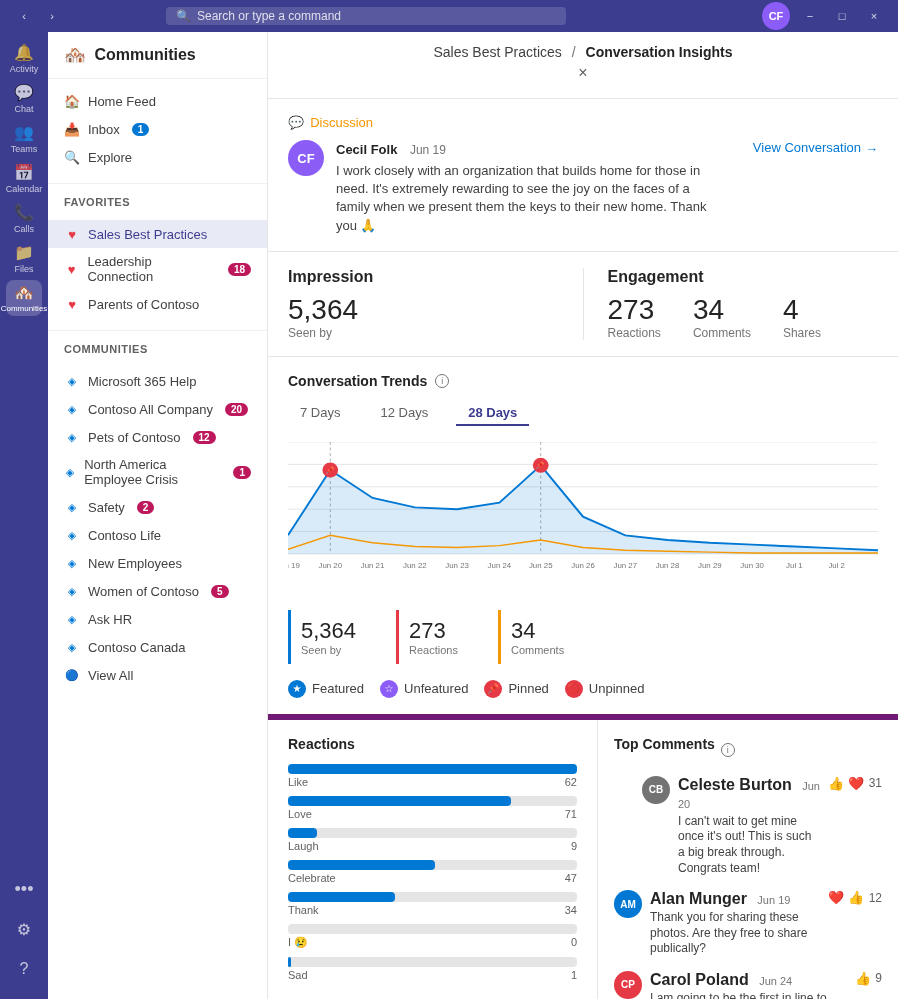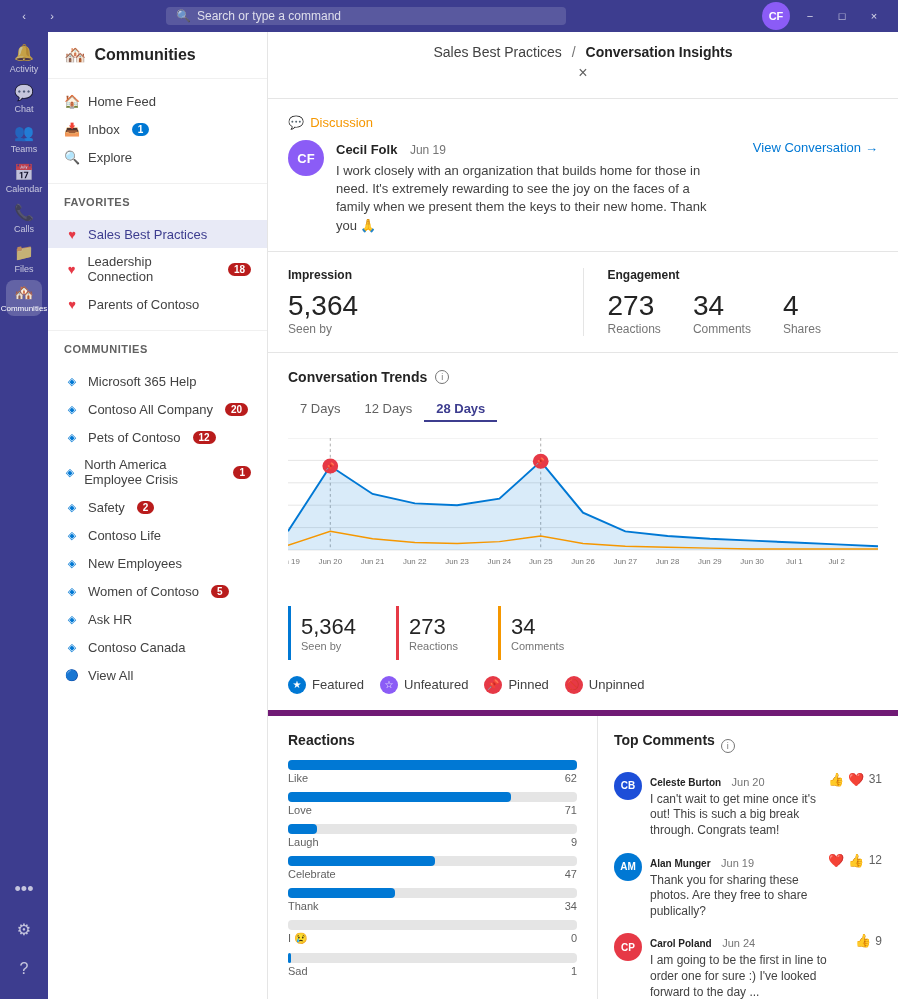--- a/index.html
+++ b/index.html
@@ -59,21 +59,21 @@
       align-items: center;
       gap: 8px;
       padding: 6px 16px;
       font-size: 13px;
       color: #424242;
       cursor: pointer;
     }
     .sidebar-section-item.active { background: #e8eaf6; color: #3d3d8f; font-weight: 500; }
     .sidebar-section-item .item-icon { width: 16px; height: 16px; display: flex; align-items: center; justify-content: center; color: #616161; font-size: 13px; }
     .sidebar-section-item.active .item-icon { color: #e63946; }
-    .badge { background: #b91c1c; color: white; border-radius: 10px; padding: 1px 6px; font-size: 10px; font-weight: 600; margin-left: 4px; }
+    .badge { background: #be185d; color: white; border-radius: 10px; padding: 1px 6px; font-size: 10px; font-weight: 600; margin-left: 4px; }
     .badge.blue { background: #0078d4; }
     .section-label { font-size: 11px; font-weight: 600; color: #616161; padding: 8px 16px 4px; text-transform: uppercase; letter-spacing: 0.5px; }
     .sidebar-divider { height: 1px; background: #f0f0f0; margin: 4px 0; }
 
     
     .top-bar {
       position: absolute;
       top: 0;
       left: 0;
       right: 0;
@@ -182,32 +182,32 @@
     }
     .stat-box {
       flex: 1;
       padding-right: 24px;
     }
     .stat-box + .stat-box {
       border-left: 1px solid #e5e5e5;
       padding-left: 24px;
       padding-right: 0;
     }
-    .stat-label { font-size: 12px; font-weight: 600; color: #242424; margin-bottom: 8px; }
+    .stat-label { font-size: 16px; font-weight: 600; color: #242424; margin-bottom: 8px; }
     .stat-value { font-size: 28px; font-weight: 300; color: #242424; }
     .stat-sub { font-size: 12px; color: #757575; }
     .stat-inline { display: flex; gap: 32px; margin-top: 4px; }
     .stat-inline-item { }
 
     
     .trends-section { padding: 16px 20px; border-bottom: 6px solid #701a75; }
     .trends-header { display: flex; align-items: center; gap: 8px; margin-bottom: 12px; }
     .trends-title { font-size: 14px; font-weight: 600; color: #242424; }
     .info-icon { width: 14px; height: 14px; border-radius: 50%; border: 1.5px solid #757575; display: inline-flex; align-items: center; justify-content: center; font-size: 9px; color: #757575; cursor: pointer; }
-    .time-tabs { display: flex; gap: 0; margin-bottom: 16px; }
+    .time-tabs { display: flex; gap: 16px; margin-bottom: 16px; }
     .time-tab {
       padding: 4px 12px;
       font-size: 13px;
       color: #616161;
       cursor: pointer;
       border-bottom: 2px solid transparent;
     }
     .time-tab.active { color: #3d3d8f; font-weight: 600; border-bottom: 2px solid #3d3d8f; }
 
     
@@ -252,21 +252,21 @@
     
     .reaction-row { margin-bottom: 8px; }
     .reaction-bar-bg { height: 10px; background: #e5e5e5; border-radius: 4px; margin-bottom: 2px; }
     .reaction-bar-fill { height: 10px; background: #0078d4; border-radius: 4px; }
     .reaction-label { font-size: 11px; color: #616161; display: flex; justify-content: space-between; }
 
     
     .comment-item { display: flex; align-items: flex-start; gap: 8px; margin-bottom: 14px; }
     .comment-avatar { width: 28px; height: 28px; border-radius: 50%; display: flex; align-items: center; justify-content: center; font-size: 10px; font-weight: 600; color: white; flex-shrink: 0; }
     .comment-body { flex: 1; }
-    .comment-author { font-size: 10px; font-weight: 600; color: #242424; }
+    .comment-author { font-size: 16px; font-weight: 600; color: #242424; }
     .comment-date { font-size: 11px; color: #757575; margin-left: 6px; }
     .comment-text { font-size: 12px; color: #424242; margin-top: 2px; line-height: 1.3; }
     .comment-reactions { display: flex; align-items: center; gap: 4px; margin-left: auto; }
     .reaction-emoji { font-size: 13px; }
     .reaction-count { font-size: 12px; color: #616161; font-weight: 500; }
 
     
     .app-wrapper { display: flex; flex: 1; flex-direction: column; position: relative; width: 898px; height: 999px; }
     .content-area { display: flex; flex: 1; margin-top: 32px; height: calc(999px - 32px); }
   </style>
@@ -649,21 +649,21 @@
           </div>
         </div>
 
         <div class="top-comments-section">
           <div class="section-title-row">
             <span class="section-title">Top Comments</span>
             <span class="info-icon">i</span>
           </div>
 
           <div class="comment-item">
-            <div class="comment-avatar" style="background:#1d4ed8;">CB</div>
+            <div class="comment-avatar" style="background:#737373;margin-left:28px;">CB</div>
             <div class="comment-body">
               <span class="comment-author">Celeste Burton</span>
               <span class="comment-date">Jun 20</span>
               <div class="comment-text">I can't wait to get mine once it's out! This is such a big break through. Congrats team!</div>
             </div>
             <div class="comment-reactions">
               <span class="reaction-emoji">👍</span>
               <span class="reaction-emoji">❤️</span>
               <span class="reaction-count">31</span>
             </div>

